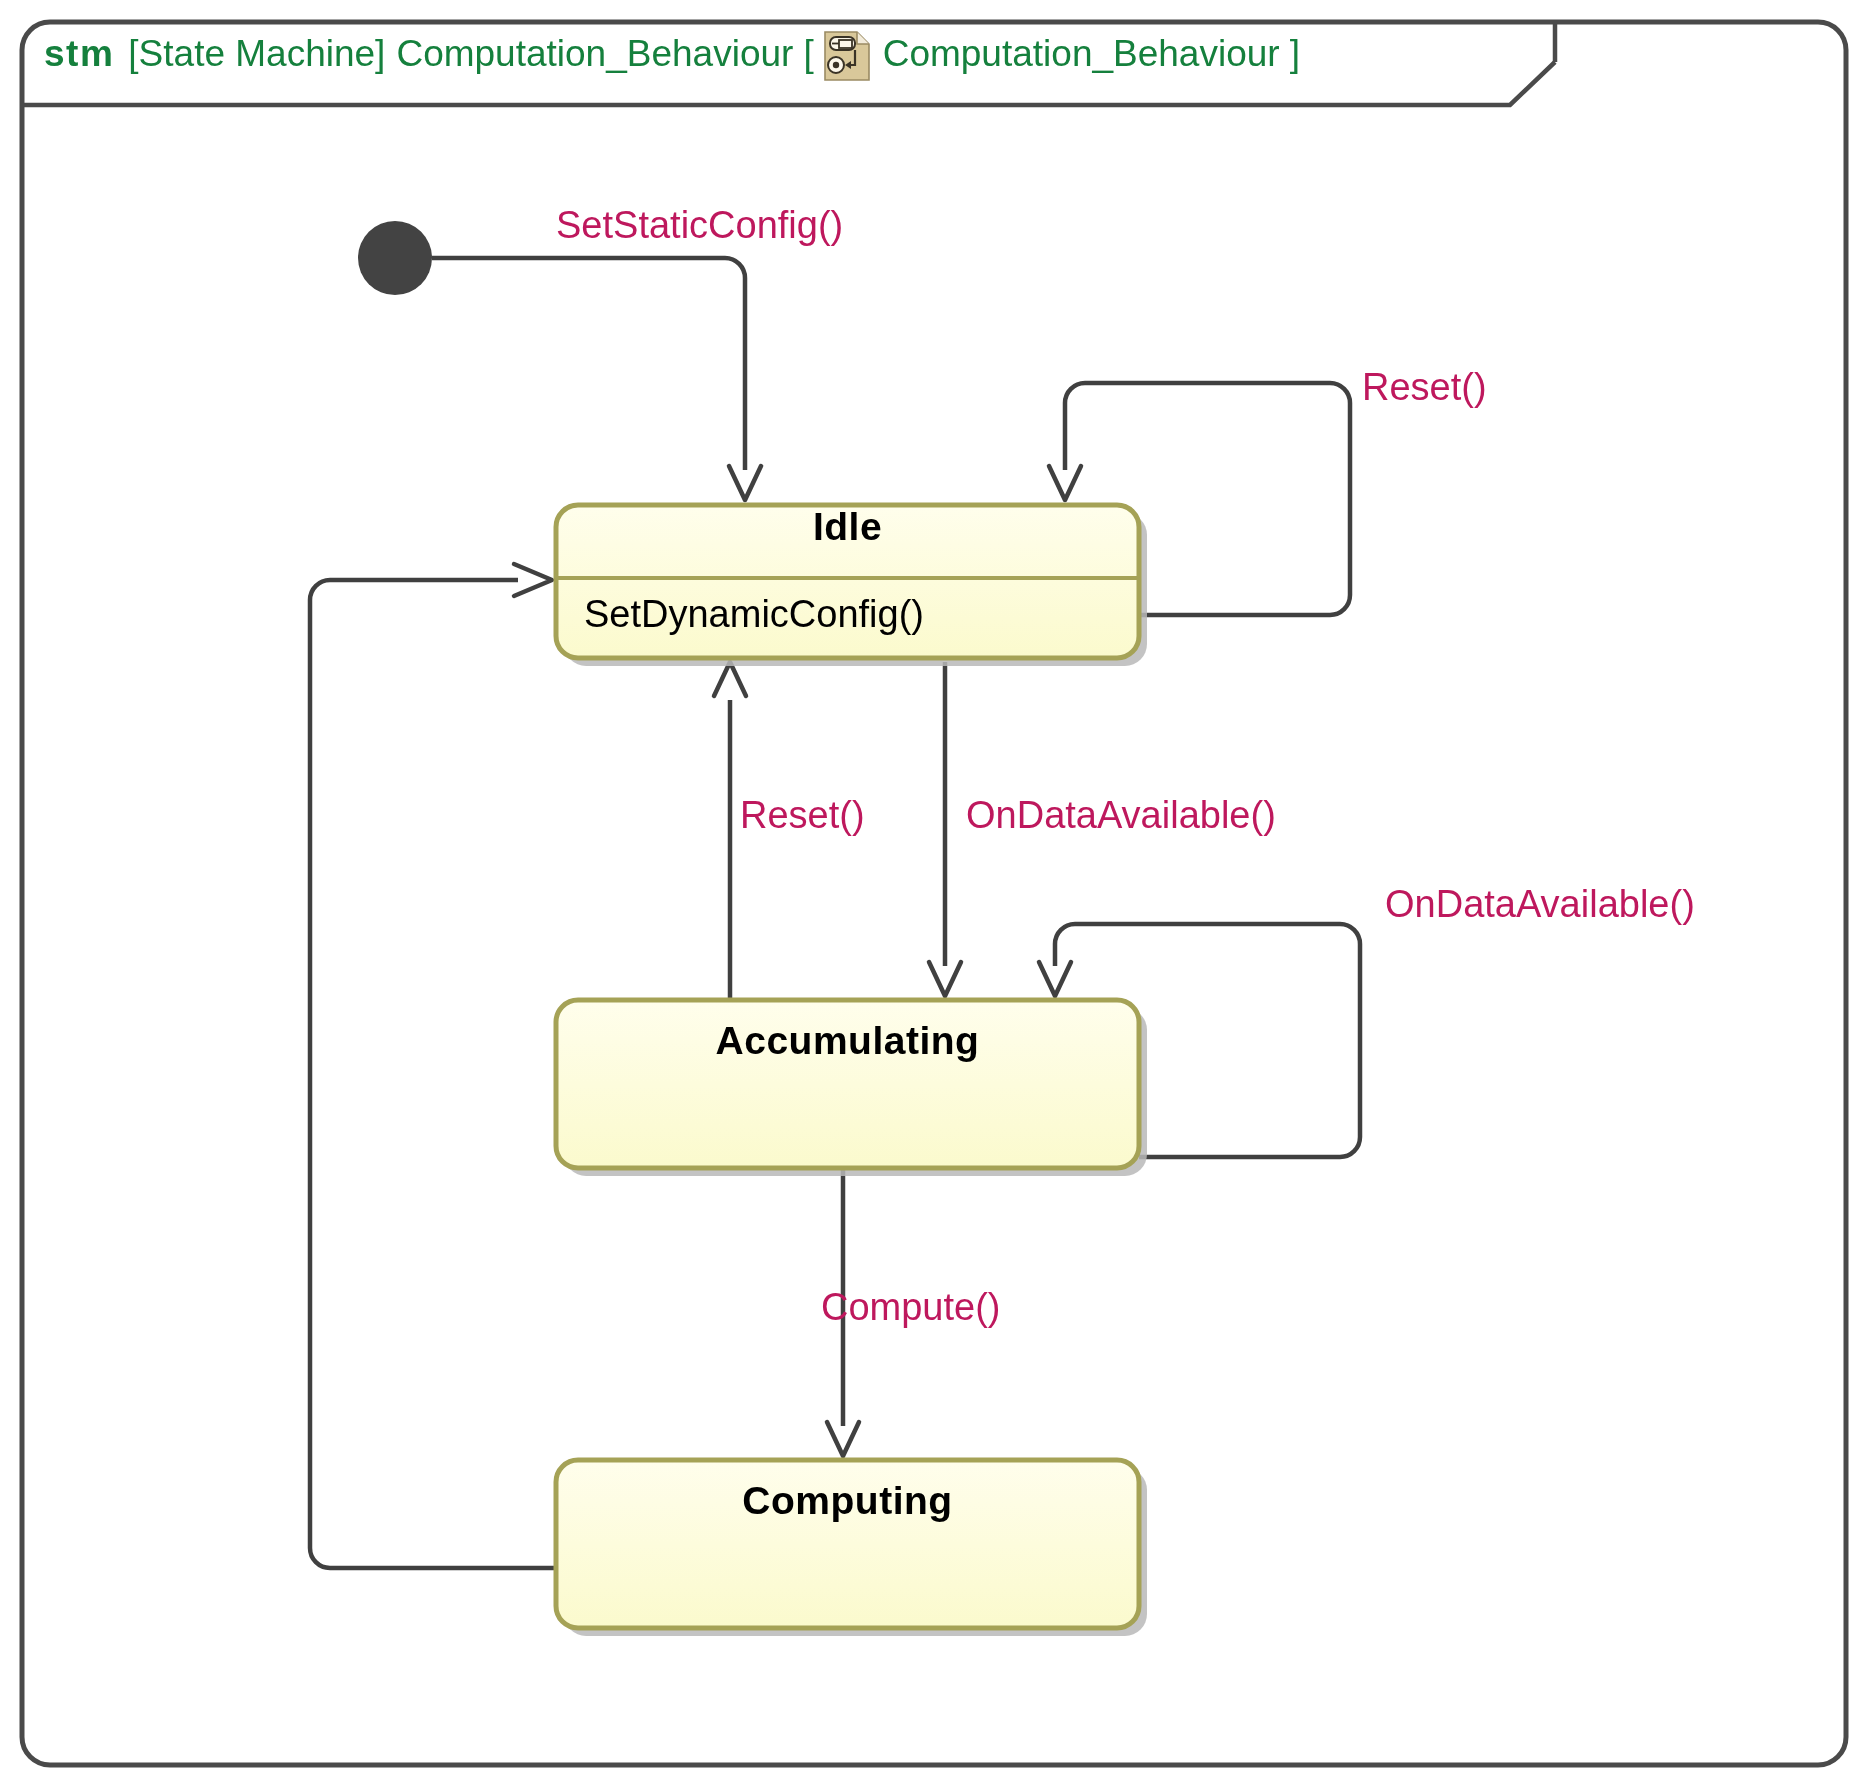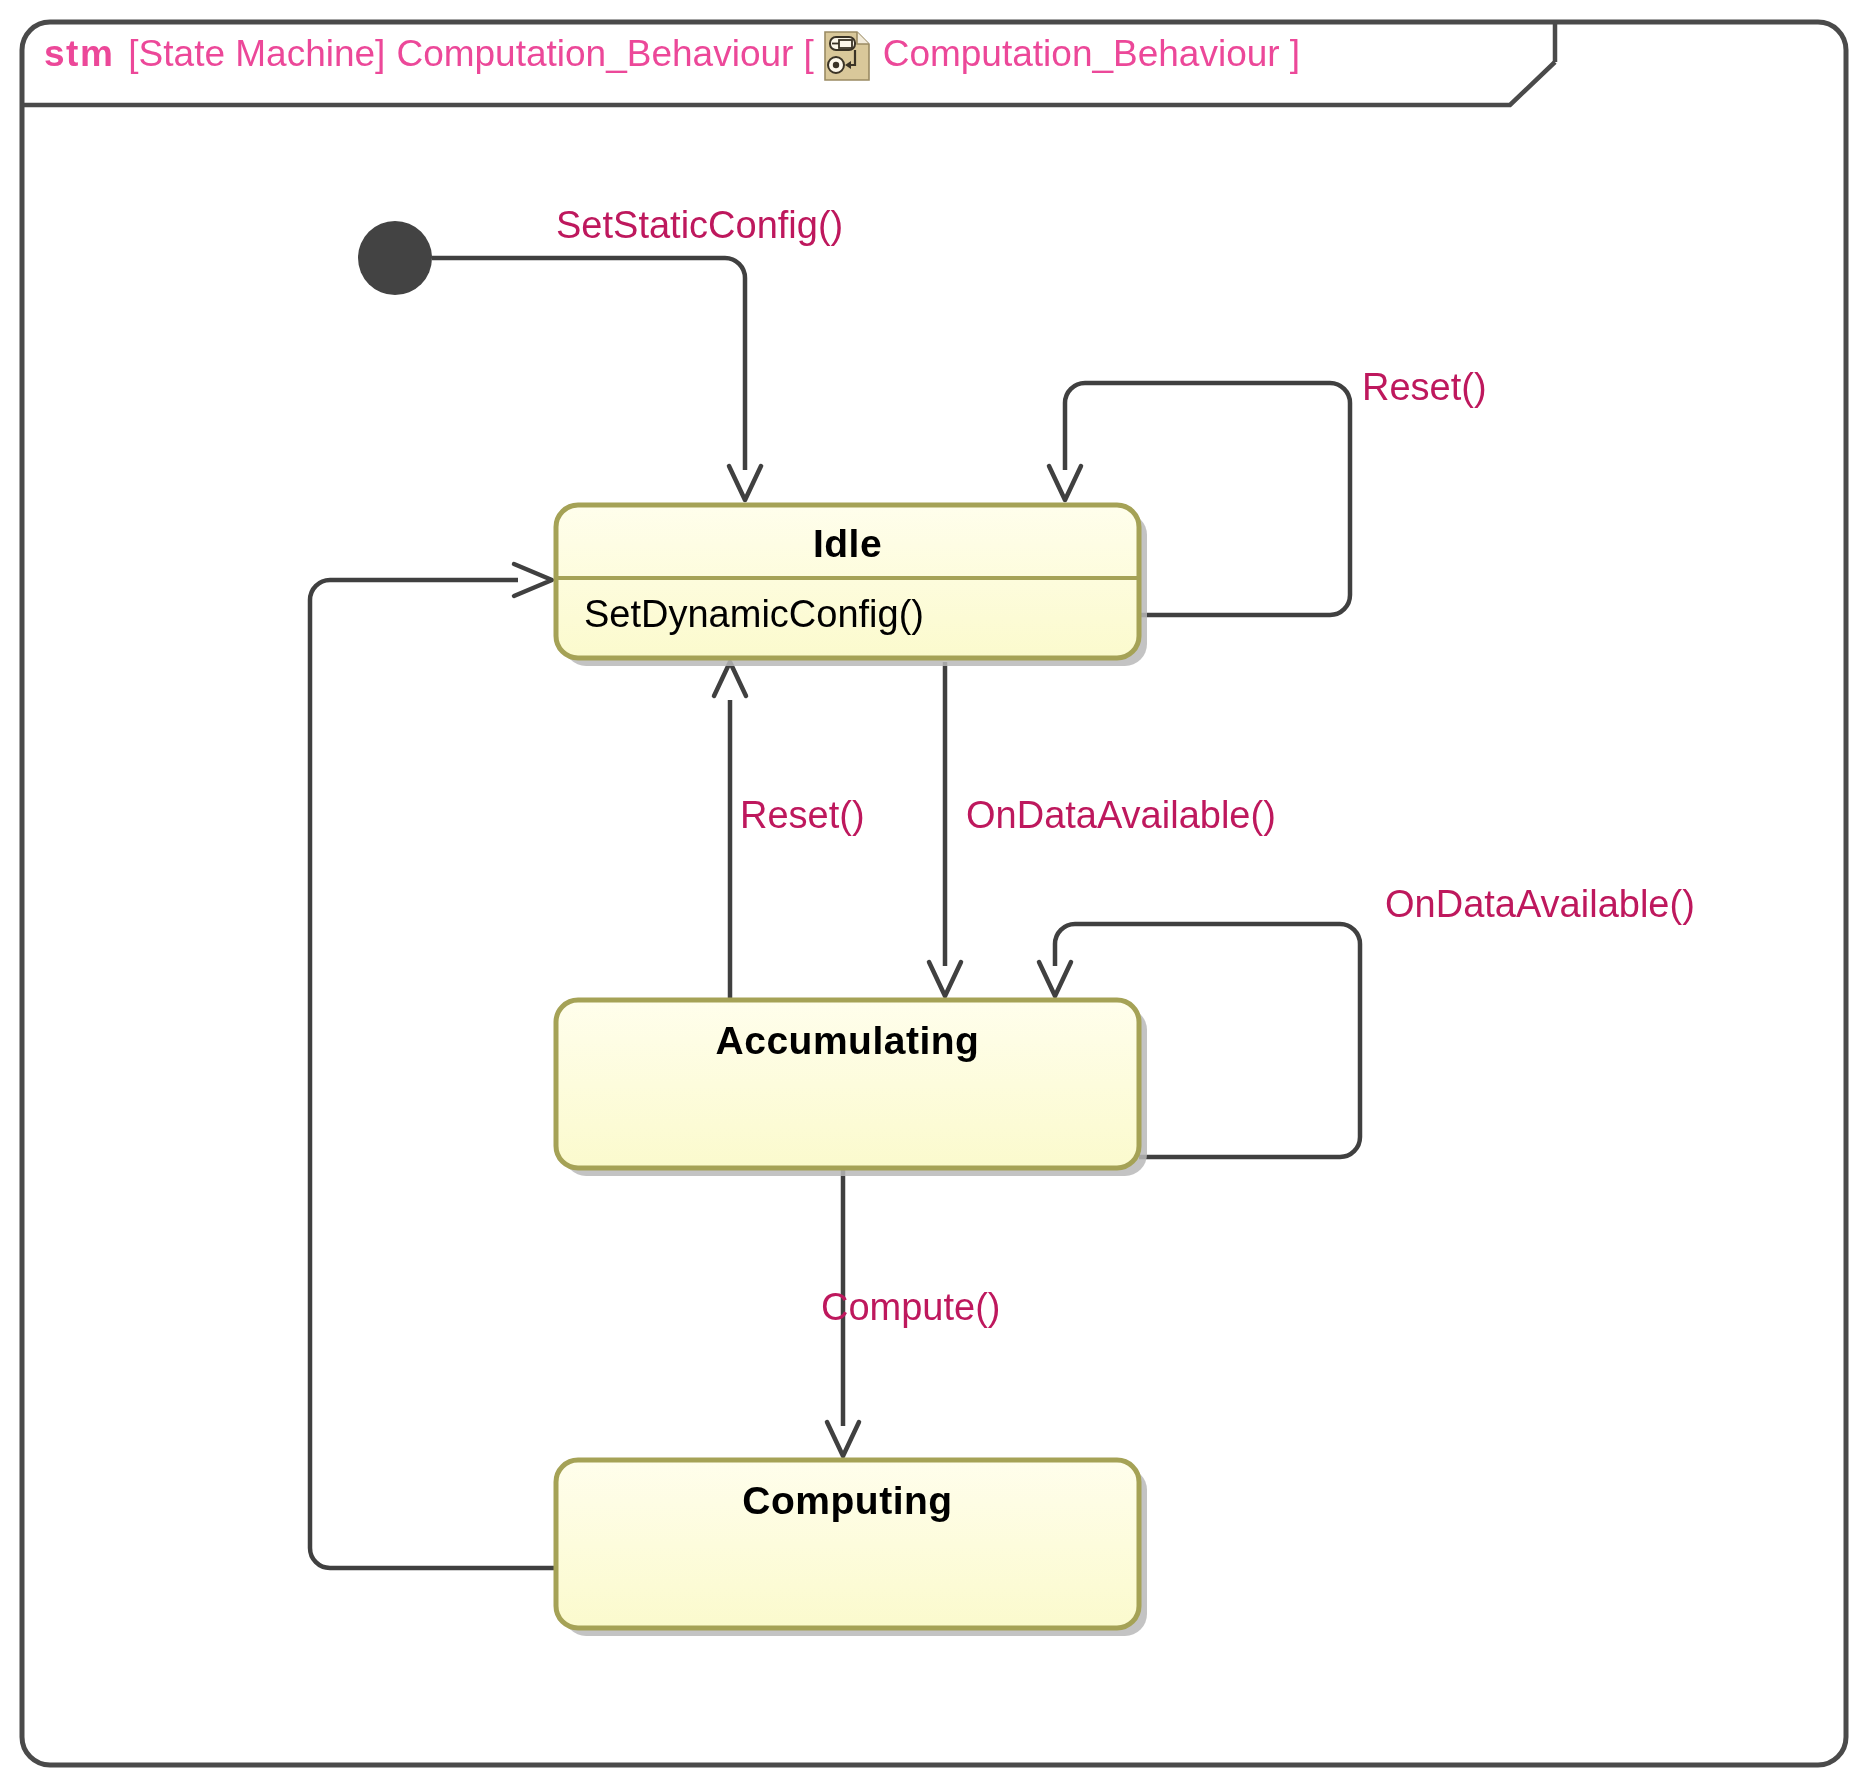--- a/index.html
+++ b/index.html
@@ -27,21 +27,21 @@
   .frame-label {
     position: absolute;
     left: 44px;
     top: 24px;
     height: 58px;
     display: flex;
     align-items: center;
     gap: 0px;
     white-space: nowrap;
     font-size: 37px;
-    color: #ec4899;
+    color: #15803d;
     line-height: 1;
   }
   .frame-kind {
     font-weight: bold;
     letter-spacing: 1.5px;
     padding-right: 14px;
   }
   .frame-type {
     padding-right: 11px;
   }
@@ -190,21 +190,21 @@
         <circle cx="12" cy="34" r="8" fill="#FCF7EA" stroke="#3A3326" stroke-width="2"></circle>
         <circle cx="12" cy="34" r="3.2" fill="#3A3326"></circle>
         <path d="M31,19 L31,34 L23,34" fill="none" stroke="#3A3326" stroke-width="2.2"></path>
         <path d="M27,30 L21,34 L27,38 Z" fill="#3A3326"></path>
       </svg>
     </span>
     <span class="frame-diagram-name">Computation_Behaviour</span>
     <span class="frame-bracket-close">]</span>
   </div>
 
-  <div class="state-label state-name" style="left:556px; top:524px; width:583px;">Idle</div>
+  <div class="state-label state-name" style="left:556px; top:507px; width:583px;">Idle</div>
   <div class="state-label state-body-text" style="left:584px; top:595px; width:540px;">SetDynamicConfig()</div>
 
   <div class="state-label state-name" style="left:556px; top:1481px; width:583px;">Computing</div>
 
   <div class="state-label state-name" style="left:556px; top:1021px; width:583px;">Accumulating</div>
 
   <div class="edge-label" style="left:556px; top:206px;">SetStaticConfig()</div>
 
   <div class="edge-label" style="left:1362px; top:368px;">Reset()</div>
 

